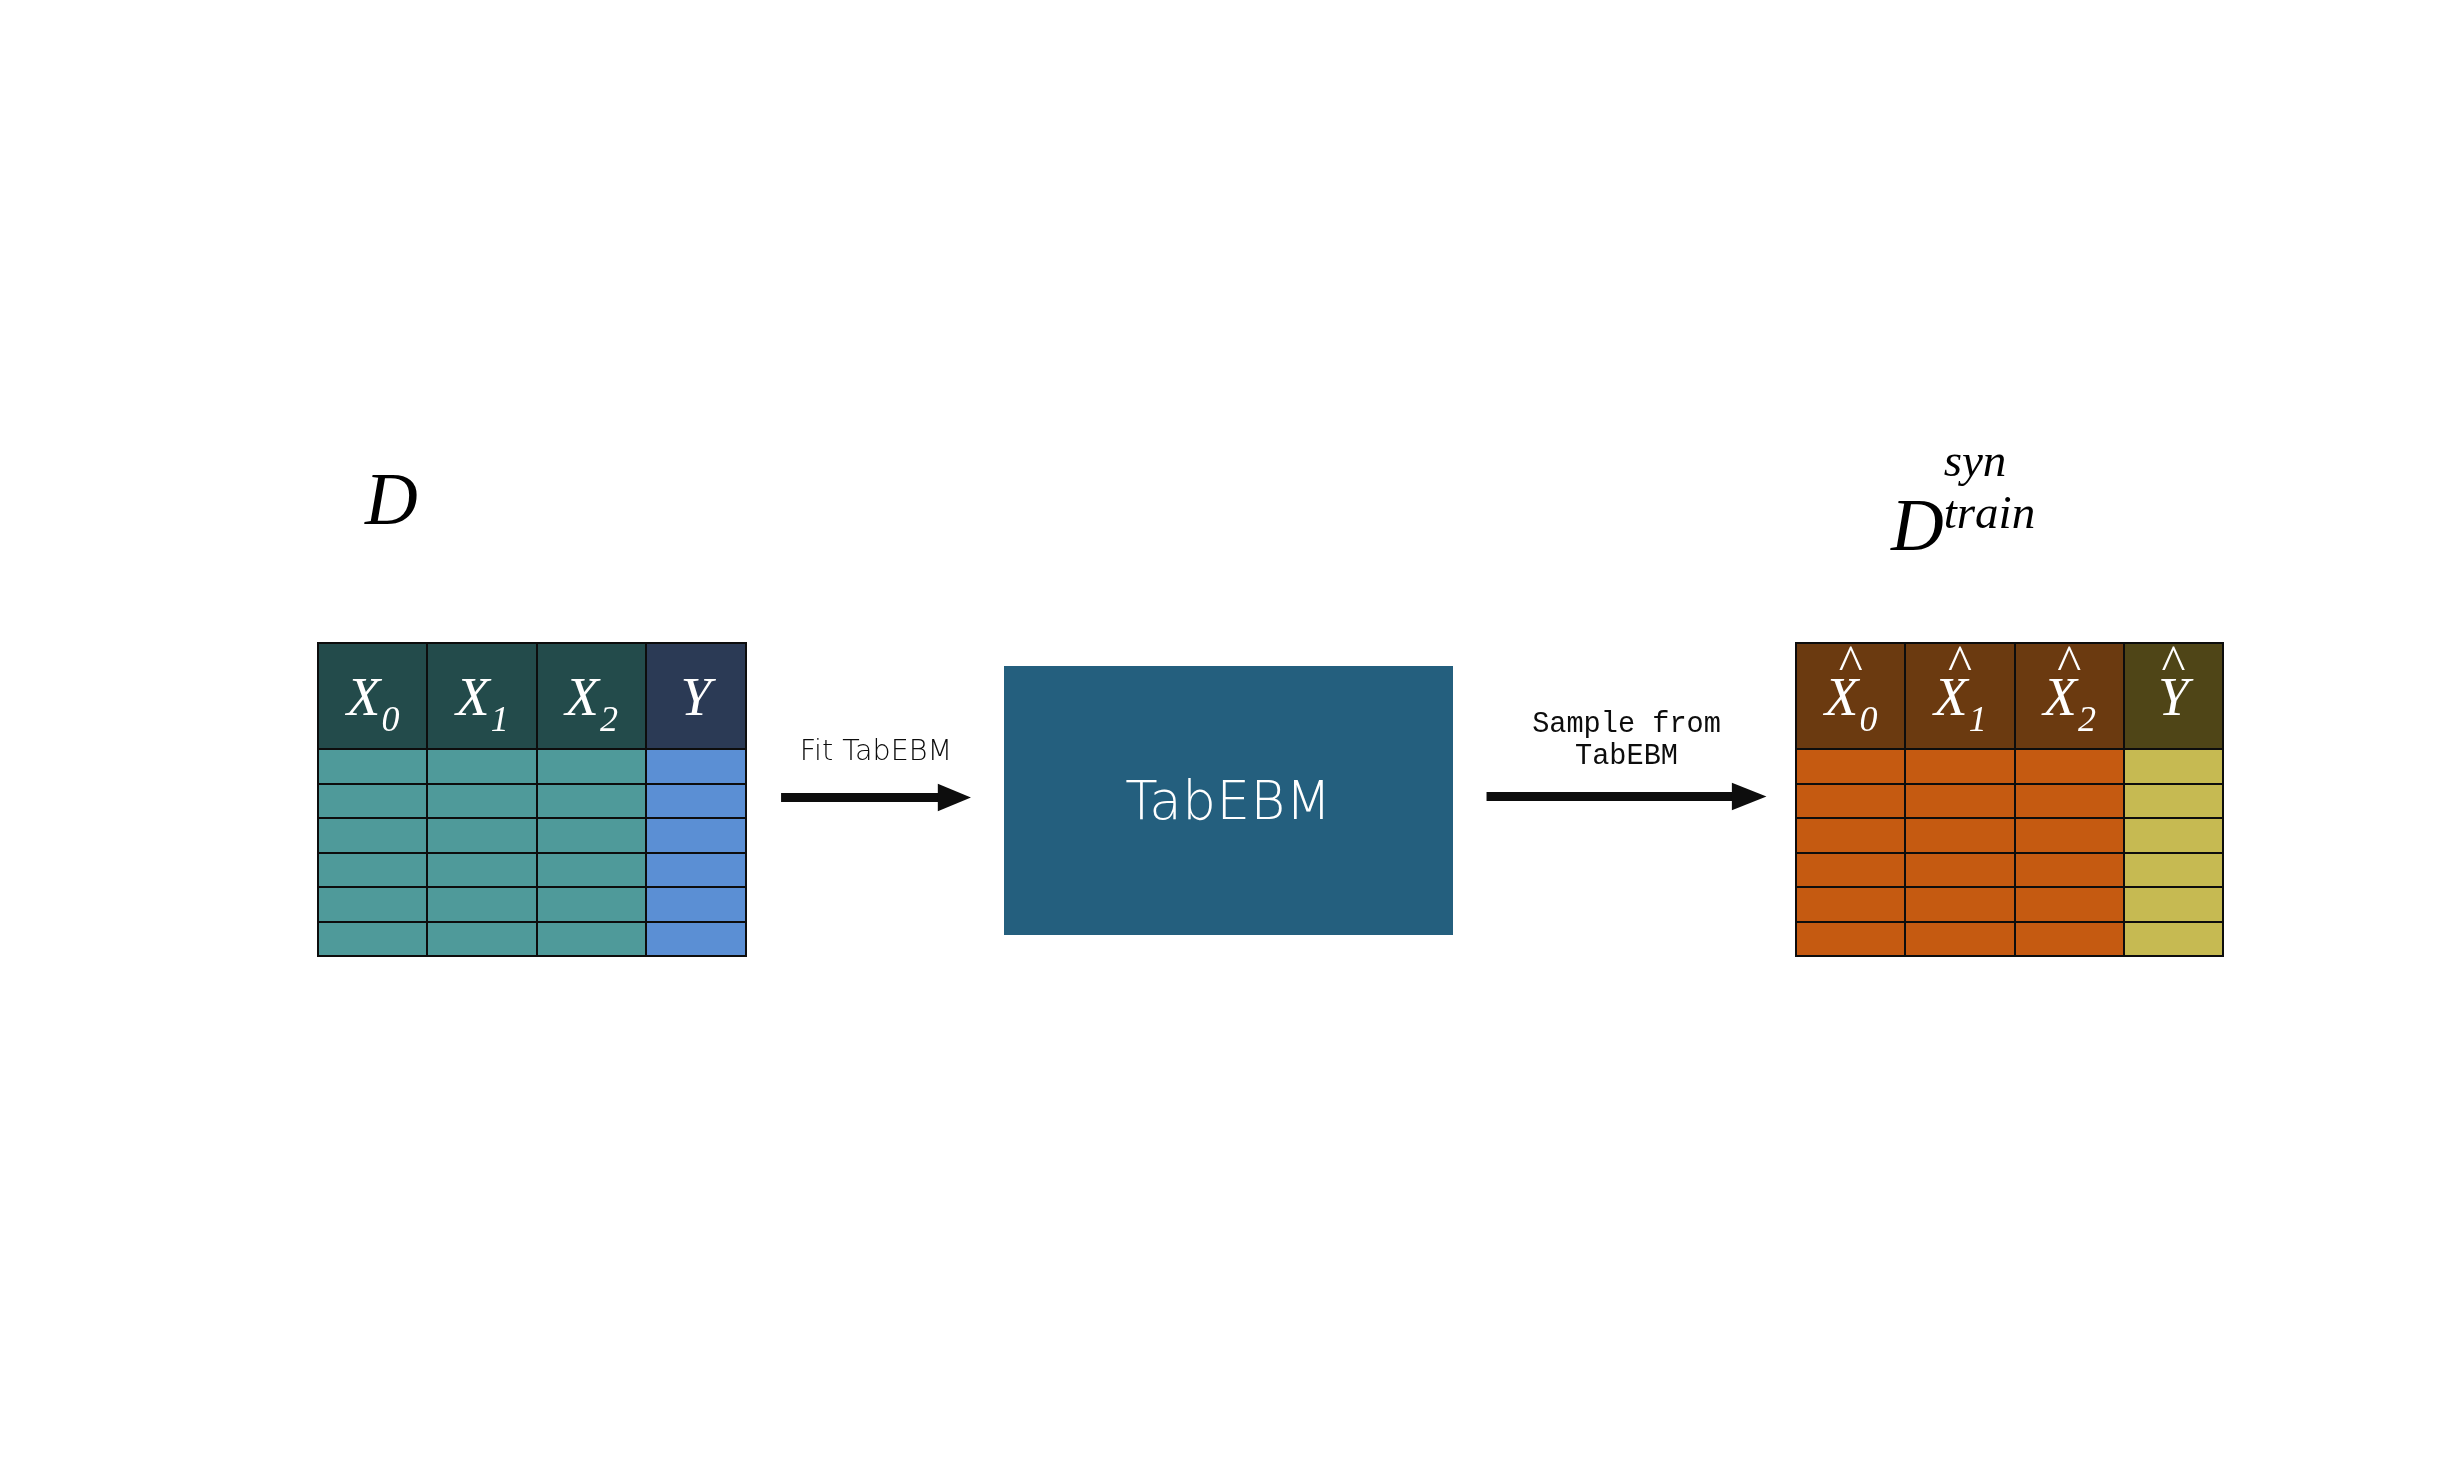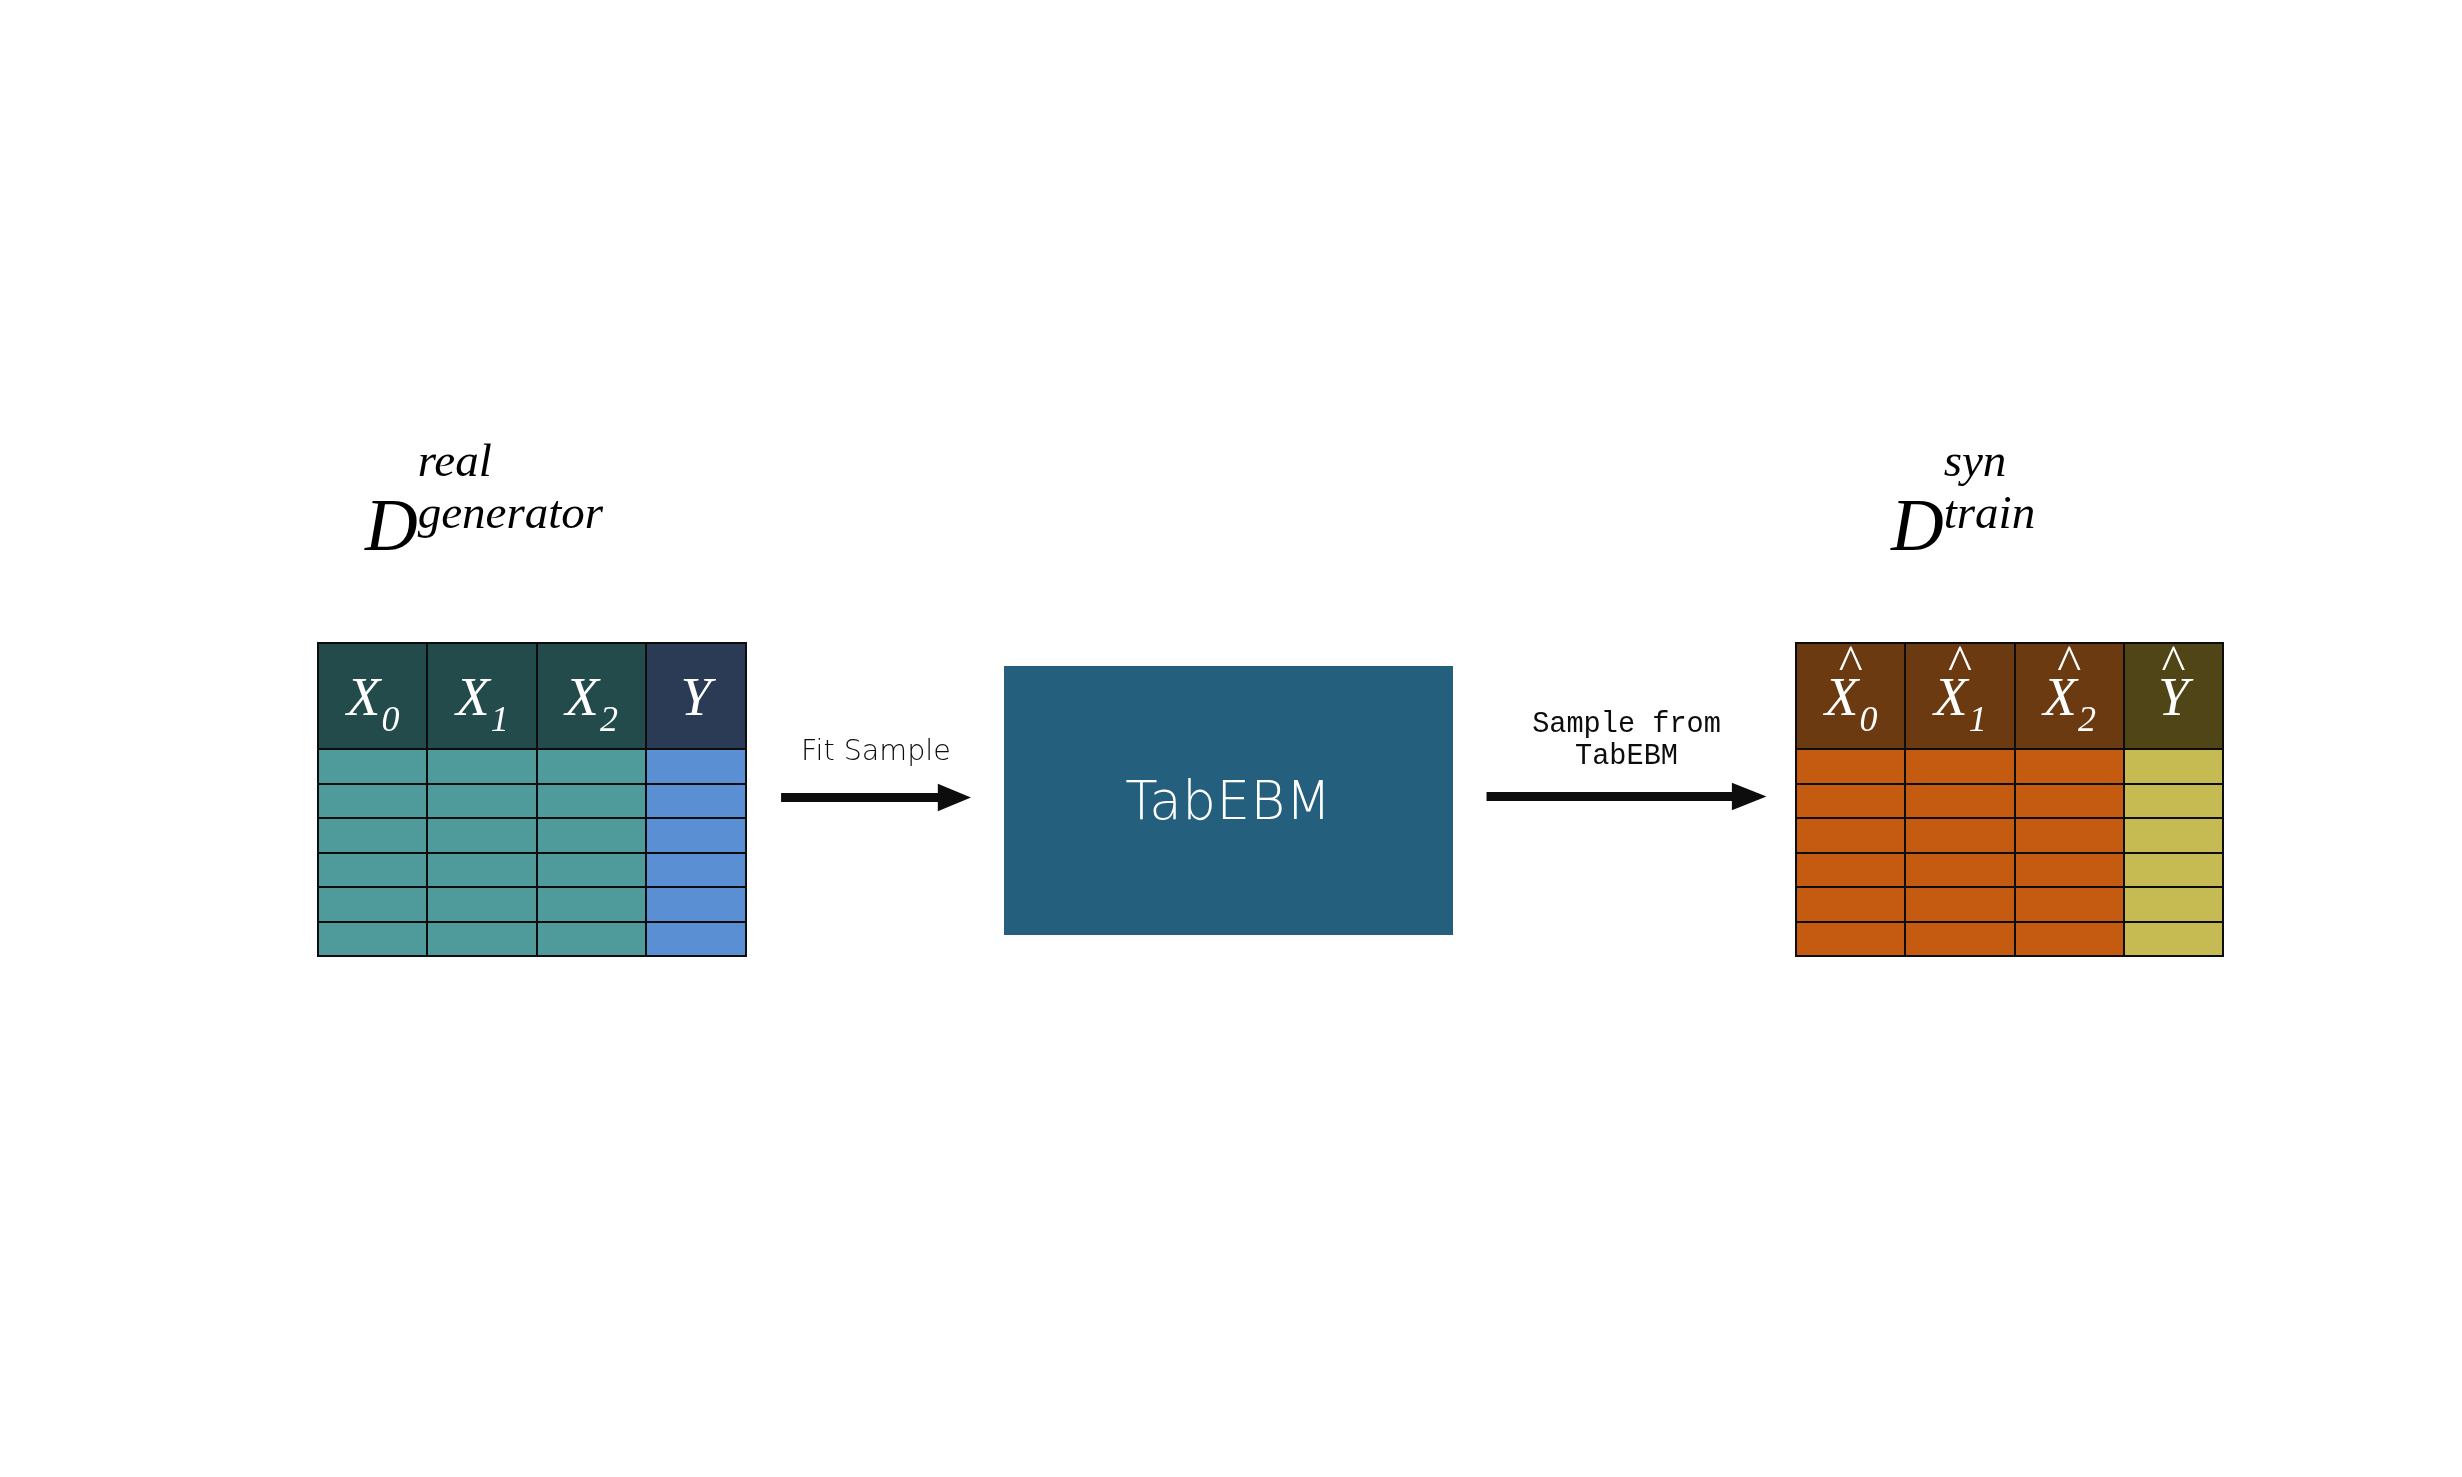--- a/index.html
+++ b/index.html
@@ -156,21 +156,21 @@
   #arrow-sample  { left: 1485px; top: 709px; width: 283px; }
   #arrow-sample .arrow-text { top: 0px; font-family: Liberation Mono, monospace; }
   #arrow-sample .arrow-svg  { position: absolute; top: 69px; left: 0; }
 </style>
 </head>
 <body>
 
 <div id="canvas">
 
   <div class="math-label" id="label-left">
-    <span class="base">D</span><span class="scripts"><span class="sup">real</span><span class="sub">generator</span></span>
+    <span class="base">D</span>
   </div>
 
   <table class="data-table" id="table-left">
     <tbody>
       <tr>
         <td class="hdr-cell" style="background:#234B4B; width:107px;">
           <span class="hat-wrap"><span>X</span><span class="sub-idx">0</span></span>
         </td>
         <td class="hdr-cell" style="background:#234B4B; width:107px;">
           <span class="hat-wrap"><span>X</span><span class="sub-idx">1</span></span>
@@ -216,21 +216,21 @@
       <tr>
         <td class="body-cell" style="background:#4F9A9A;"></td>
         <td class="body-cell" style="background:#4F9A9A;"></td>
         <td class="body-cell" style="background:#4F9A9A;"></td>
         <td class="body-cell" style="background:#5B8FD4;"></td>
       </tr>
     </tbody>
   </table>
 
   <div class="arrow-group" id="arrow-fit">
-    <div class="arrow-text">Fit Sample</div>
+    <div class="arrow-text">Fit TabEBM</div>
     <svg class="arrow-svg" width="192" height="37" viewBox="0 0 390 76">
       <line x1="0" y1="38" x2="330" y2="38" stroke="#0d0d0d" stroke-width="18"></line>
       <polygon points="322,10 390,38 322,66" fill="#0d0d0d"></polygon>
     </svg>
   </div>
 
   <div id="model-box">
     <span id="model-box-label">TabEBM</span>
   </div>
 

